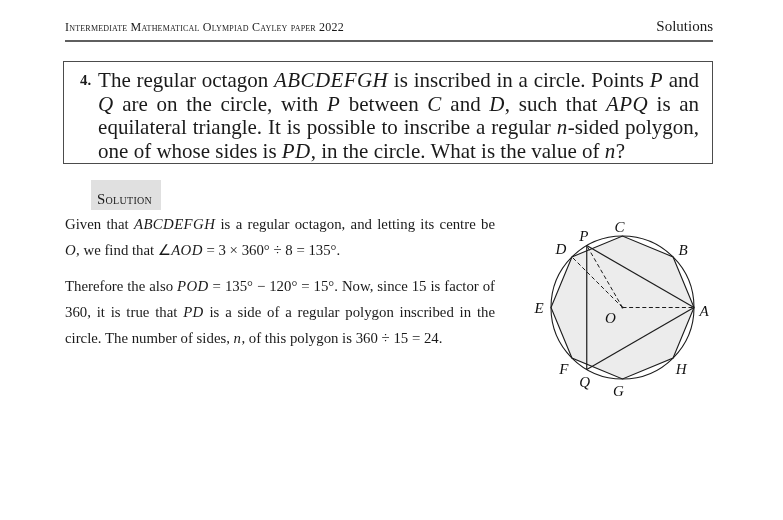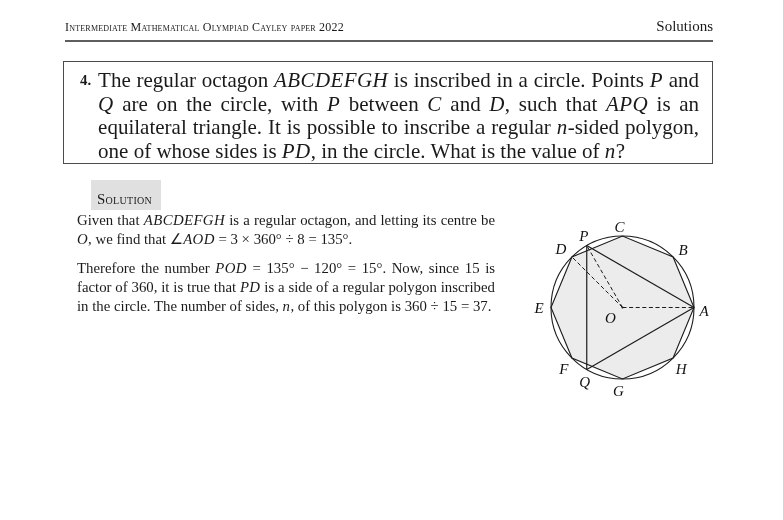--- a/index.html
+++ b/index.html
@@ -25,21 +25,21 @@
   .pnum  { font-weight:bold; font-size:14.8px; line-height:23.5px; }
   .ptext { font-size:21px; line-height:23.5px; text-align:justify; flex:1; }
 
   .sol-heading {
     position:absolute; left:75px; top:180px; background:#e0e0e0;
     font-variant:small-caps; font-size:14.8px; padding:11px 9px 2px 6px;
     letter-spacing:0.3px;
     margin-left:16px;
   }
   .sol-text { position:absolute; left:65px; top:211px; width:430px; }
-  .sol-text p { margin:0 0 10px 12px; font-size:14.8px; line-height:19px; text-align:justify; }
+  .sol-text p { margin:0 0 10px 0; font-size:14.8px; line-height:26px; text-align:justify; }
 
   .mi { font-style:italic; letter-spacing:0.4px; }
 
   .diagram { position:absolute; left:520px; top:210px; width:212px; height:200px; }
   .dlabel {
     font-family:"Liberation Serif", serif; font-style:italic;
     font-size:15px; fill:#111111;
   }
 </style>
 </head>
@@ -54,21 +54,21 @@
 
   <div class="problem-box">
     <span class="pnum">4.</span>
     <div class="ptext"><span>The regular octagon </span><span class="mi">ABCDEFGH</span><span> is inscribed in a circle. Points </span><span class="mi">P</span><span> and </span><span class="mi">Q</span><span> are on the circle, with </span><span class="mi">P</span><span> between </span><span class="mi">C</span><span> and </span><span class="mi">D</span><span>, such that </span><span class="mi">APQ</span><span> is an equilateral triangle. It is possible to inscribe a regular </span><span class="mi">n</span><span>-sided polygon, one of whose sides is </span><span class="mi">PD</span><span>, in the circle. What is the value of </span><span class="mi">n</span><span>?</span></div>
   </div>
 
   <div class="sol-heading">Solution</div>
 
   <div class="sol-text">
     <p><span>Given that </span><span class="mi">ABCDEFGH</span><span> is a regular octagon, and letting its centre be </span><span class="mi">O</span><span>, we find that ∠</span><span class="mi">AOD</span><span> = 3 × 360° ÷ 8 = 135°.</span></p>
-    <p><span>Therefore the number </span><span class="mi">POD</span><span> = 135° − 120° = 15°. Now, since 15 is factor of 360, it is true that </span><span class="mi">PD</span><span> is a side of a regular polygon inscribed in the circle. The number of sides, </span><span class="mi">n</span><span>, of this polygon is 360 ÷ 15 = 37.</span></p>
+    <p><span>Therefore the also </span><span class="mi">POD</span><span> = 135° − 120° = 15°. Now, since 15 is factor of 360, it is true that </span><span class="mi">PD</span><span> is a side of a regular polygon inscribed in the circle. The number of sides, </span><span class="mi">n</span><span>, of this polygon is 360 ÷ 15 = 24.</span></p>
   </div>
 
   <div class="diagram" id="diagram"><svg viewBox="0 0 212 200" width="212" height="200">
         <polygon points="174.00,97.50 153.06,46.94 102.50,26.00 51.94,46.94 31.00,97.50 51.94,148.06 102.50,169.00 153.06,148.06" fill="#ececec" stroke="#1c1c1c" stroke-width="1.1"></polygon>
         <circle cx="102.5" cy="97.5" r="71.5" fill="none" stroke="#1c1c1c" stroke-width="1.1"></circle>
         <line x1="102.5" y1="97.5" x2="174" y2="97.5" stroke="#1c1c1c" stroke-width="1" stroke-dasharray="4 2.6"></line>
         <line x1="102.5" y1="97.5" x2="66.75000000000001" y2="35.57918362941263" stroke="#1c1c1c" stroke-width="1" stroke-dasharray="4 2.6"></line>
         <line x1="102.5" y1="97.5" x2="51.941865145161856" y2="46.94186514516185" stroke="#1c1c1c" stroke-width="1" stroke-dasharray="4 2.6"></line>
         <line x1="174" y1="97.5" x2="66.75000000000001" y2="35.57918362941263" stroke="#1c1c1c" stroke-width="1.2"></line>
         <line x1="66.75000000000001" y1="35.57918362941263" x2="66.74999999999997" y2="159.42081637058735" stroke="#1c1c1c" stroke-width="1.2"></line>

